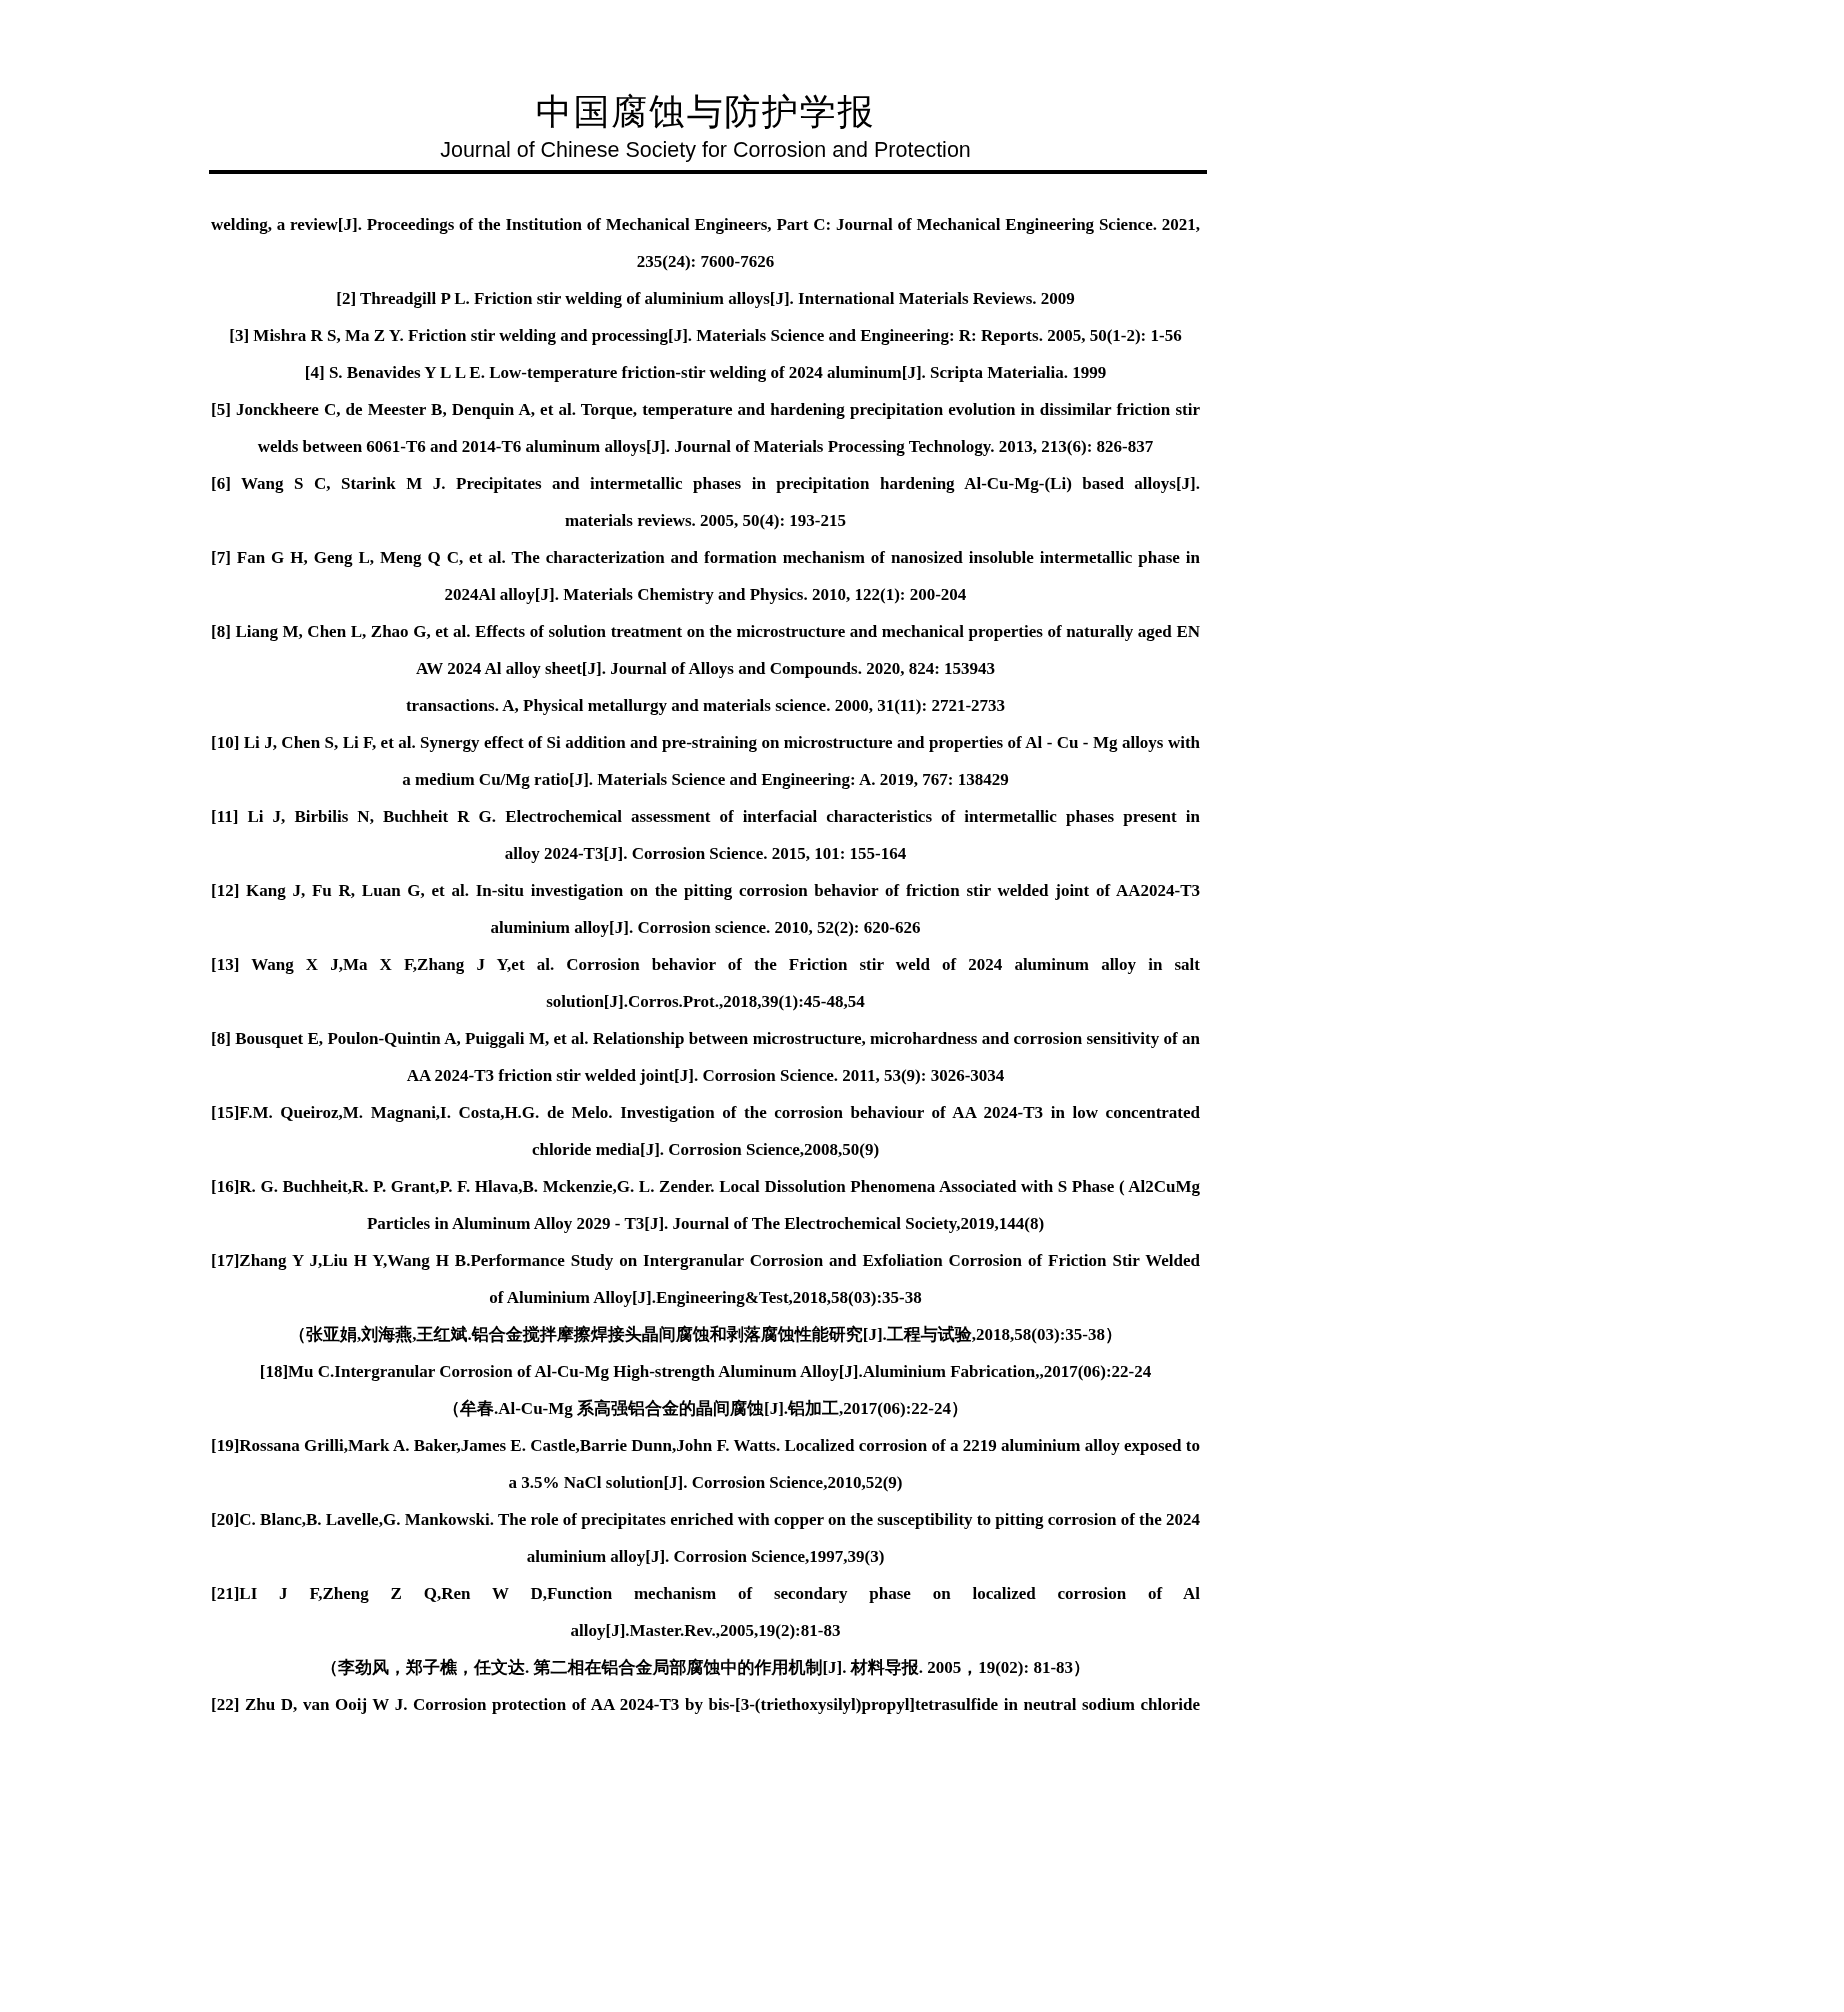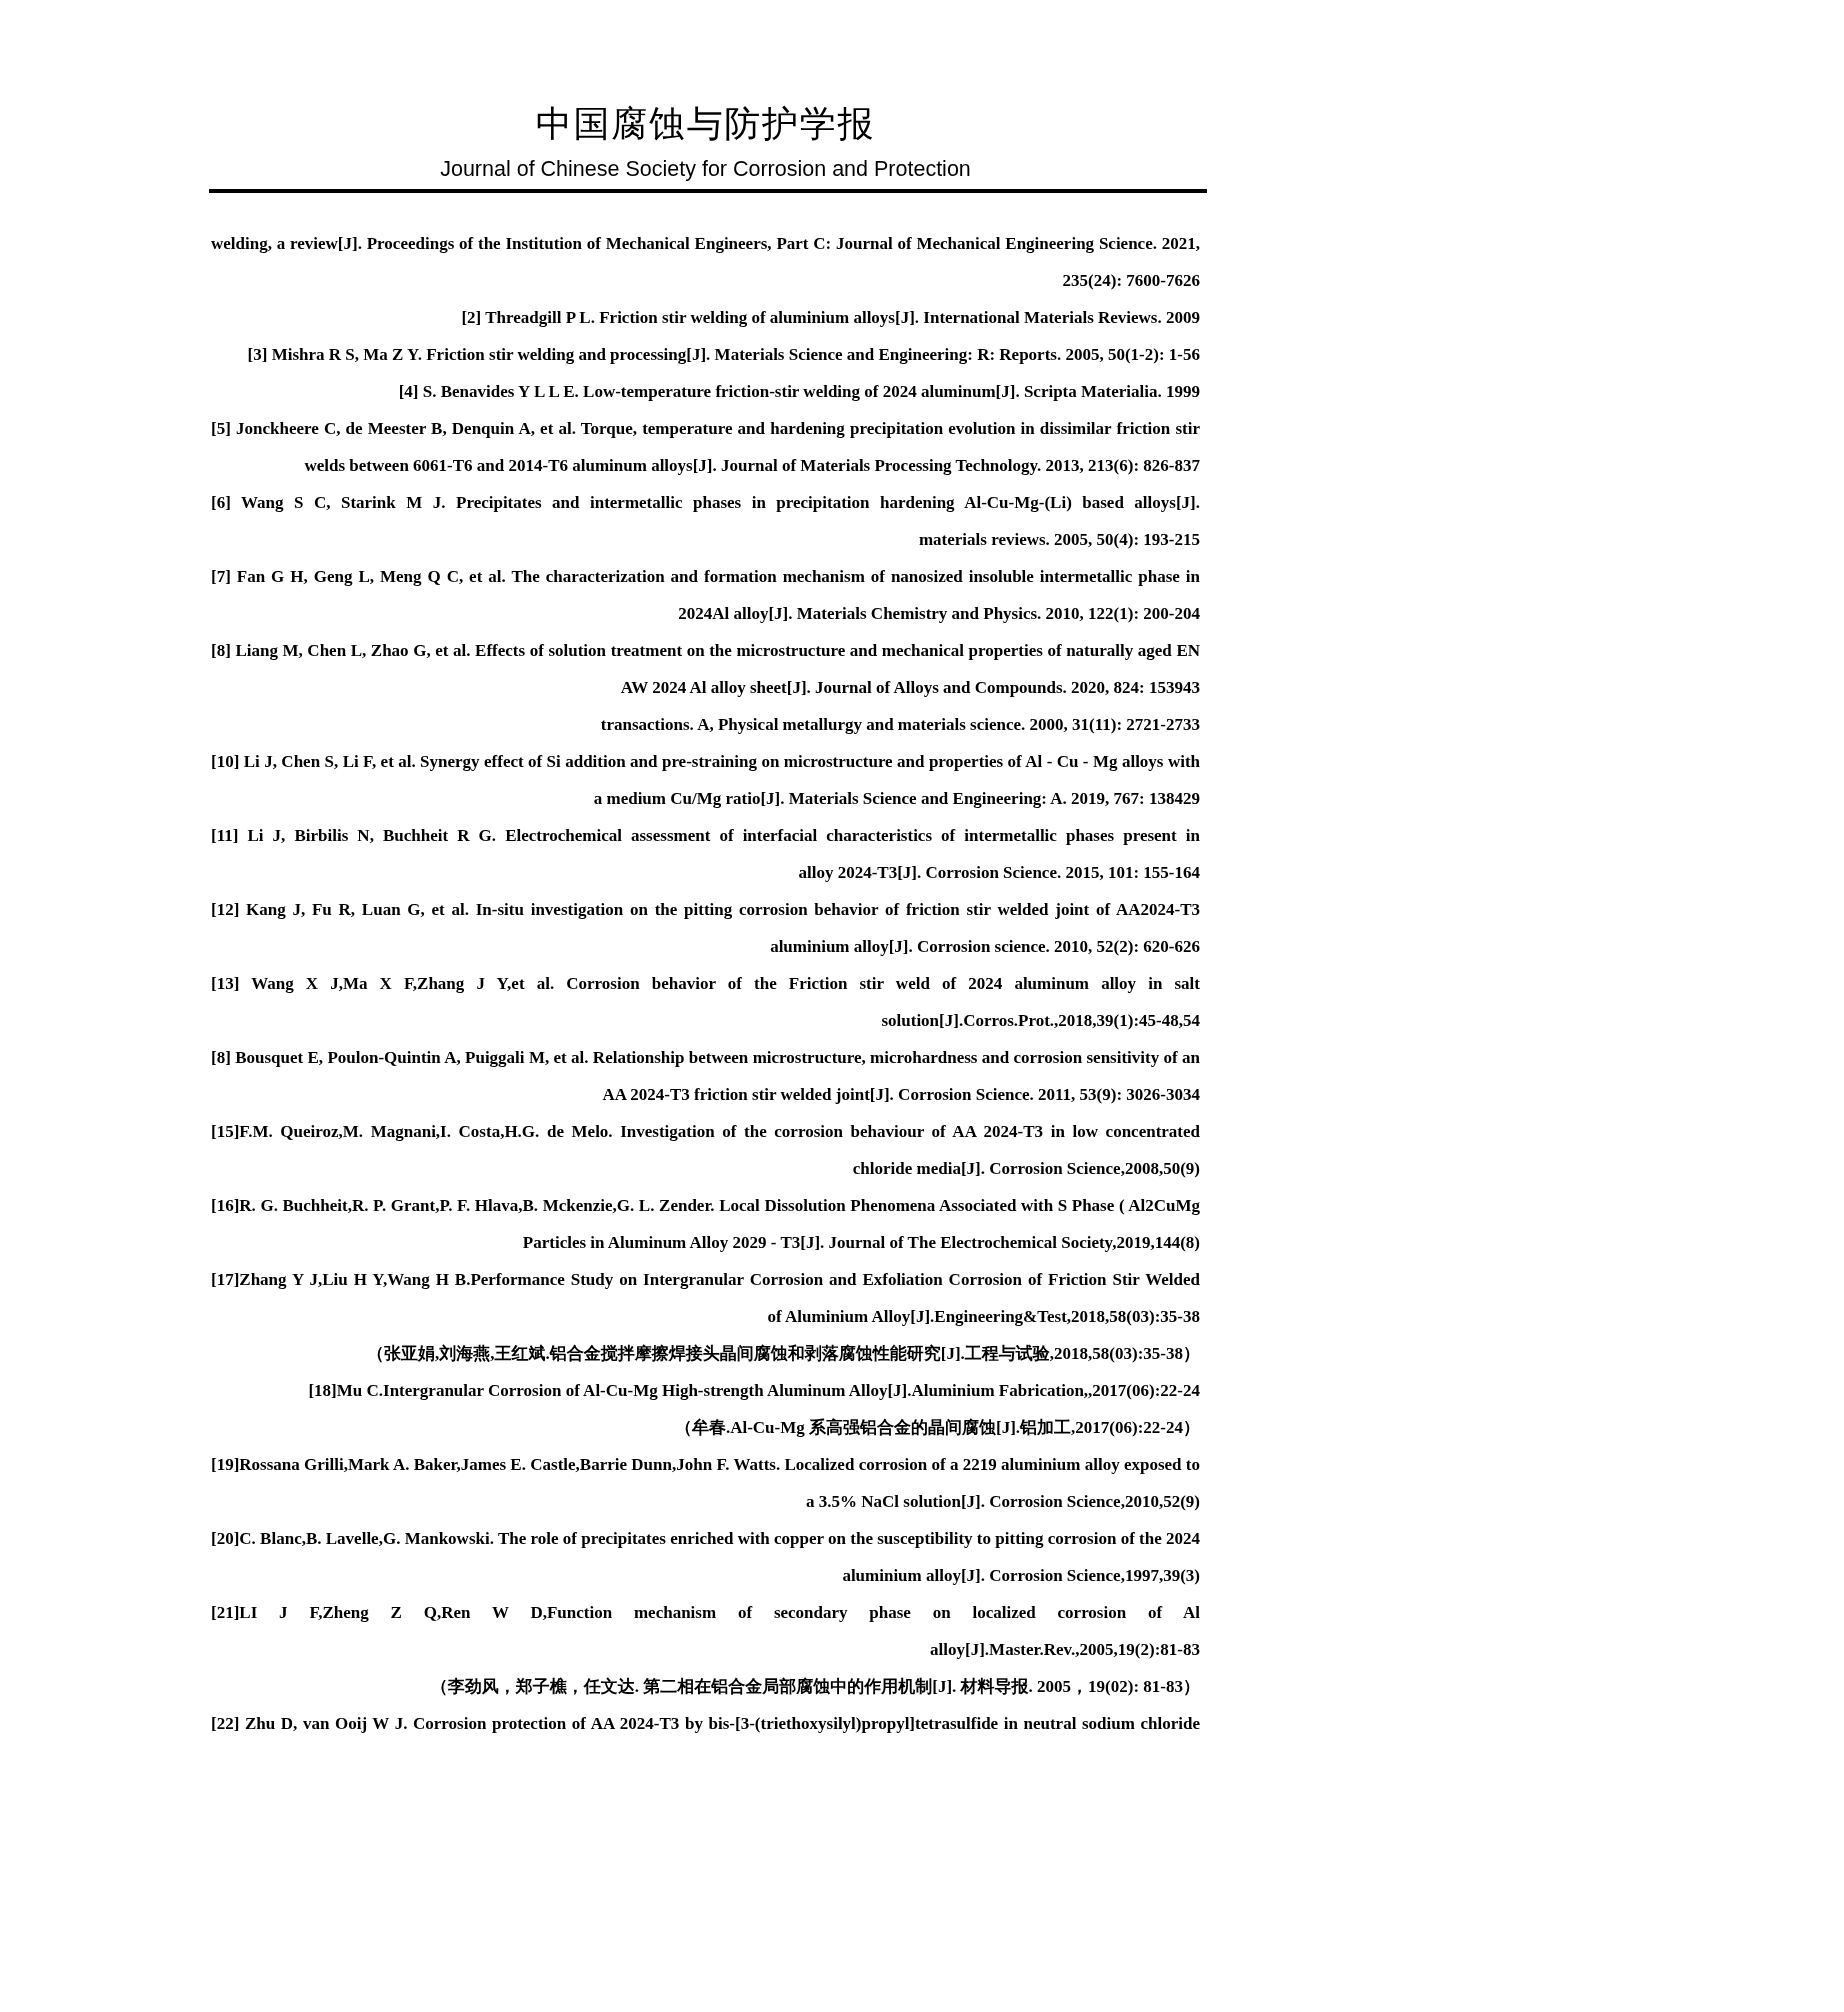--- a/index.html
+++ b/index.html
@@ -19,21 +19,21 @@
   .content {
     position: absolute;
     left: 211px;
     top: 0;
     width: 989px;
   }
   .doc-header {
     text-align: center;
   }
   .title-cn {
-    margin: 12px;
+    margin: 0;
     padding-top: 93px;
     font-size: 36px;
     font-weight: normal;
     letter-spacing: 1.7px;
     line-height: 1.1;
     font-family: "Liberation Serif", "DejaVu Serif", serif;
   }
   .title-en {
     margin: 5.2px 0 0 0;
     font-size: 21.5px;
@@ -52,21 +52,21 @@
     margin-top: 32px;
     font-weight: bold;
   }
   .refs p.line {
     margin: 0;
     font-size: 17px;
     line-height: 37px;
     height: 37px;
     white-space: nowrap;
     overflow: visible;
-    text-align: right;
+    text-align: center;
   }
   .refs p.line.just {
     white-space: normal;
     overflow: hidden;
     text-align: justify;
     text-align-last: justify;
   }
 </style>
 </head>
 <body>

